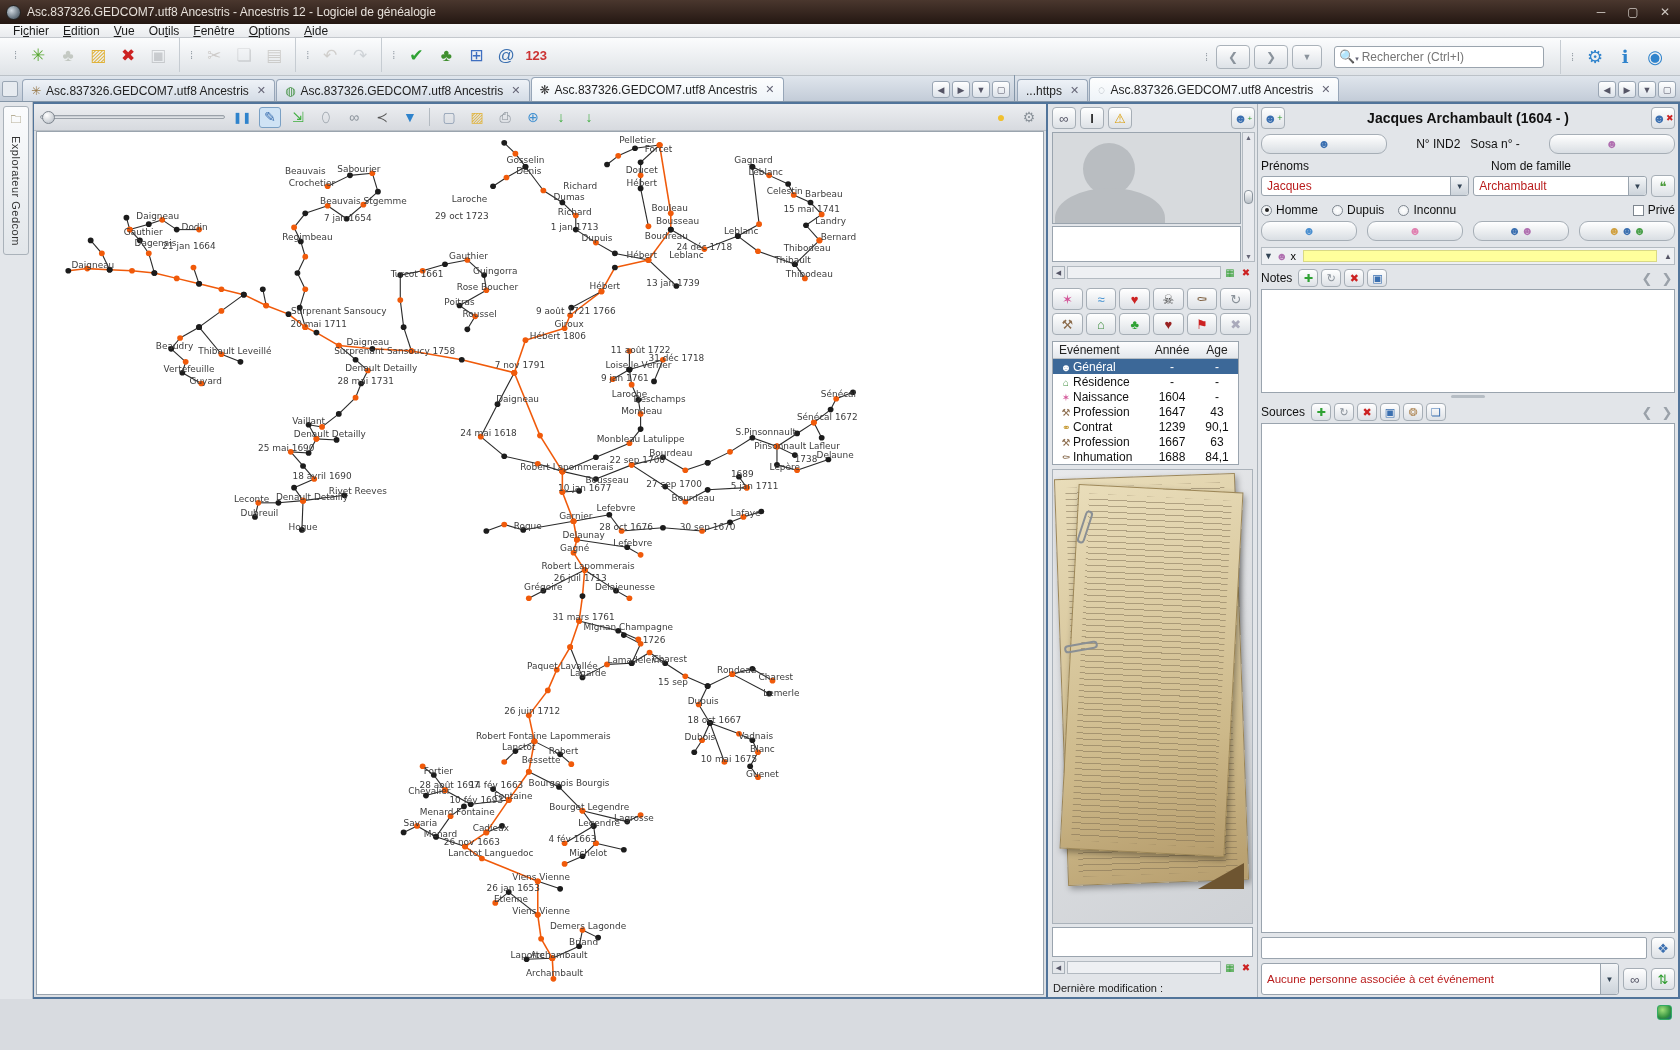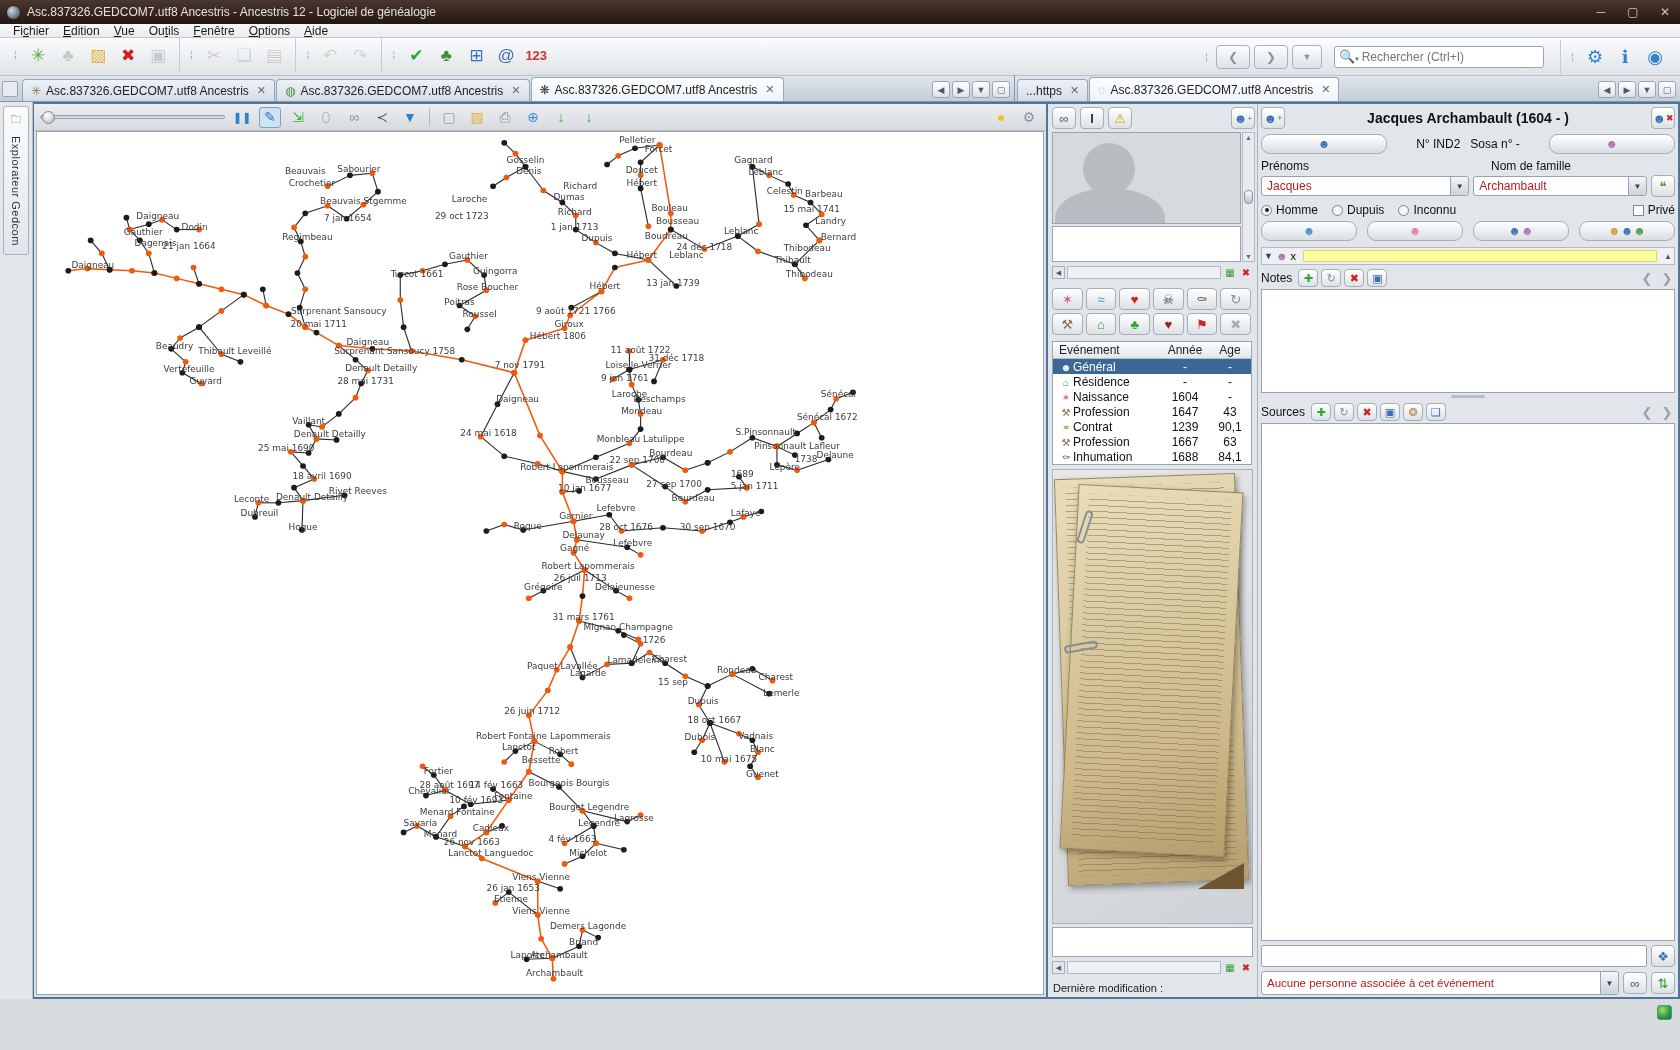--- a/index.html
+++ b/index.html
@@ -89,21 +89,21 @@
   #photoBox .vscroll .vthumb { width:9px; height:14px; border-radius:4px; background:linear-gradient(#fdfdfd,#b9c0c7); border:1px solid #8b949d; }
   .hscrollrow { display:flex; align-items:center; gap:2px; height:15px; margin:3px 2px 4px 0; }
   .hscrollrow .harrow { width:13px; height:13px; background:#e4e7eb; border:1px solid #a8b0b8; font-size:7px; color:#556;
     display:flex; align-items:center; justify-content:center; }
   .hscrollrow .htrack { flex:1; height:13px; background:#eef0f3; border:1px solid #b3bac1; }
   .hscrollrow .mini { width:14px; height:14px; font-size:10px; display:flex; align-items:center; justify-content:center; }
   
   #evtbtns { display:grid; grid-template-columns:repeat(6,1fr); gap:3px; padding:4px 4px 6px 0; }
   #evtbtns .sqbtn { width:100%; }
   
-  #evtable { border:1px solid #9aa4ae; background:#fff; font-size:12px; margin-right:3px; }
+  #evtable { border:1px solid #9aa4ae; background:#fff; font-size:12px; margin-right:16px; }
   #evtable .hd { display:flex; background:linear-gradient(#fdfdfe,#e3e7ec); border-bottom:1px solid #b6bdc4; font-weight:normal; color:#222; }
   #evtable .hd div, #evtable .rw div { padding:1px 2px; }
   .col-ev { flex:1; padding-left:6px !important; }
   .col-yr { width:48px; text-align:center; }
   .col-ag { width:42px; text-align:center; }
   #evtable .rw { display:flex; align-items:center; height:15px; color:#111; }
   #evtable .rw.sel { background:#3c6898; color:#fff; }
   #evtable .rw .eicon { width:14px; display:inline-block; text-align:center; font-size:10px; }
   
   #media { flex:1; margin:4px 2px 0 0; border:1px solid #aab2ba; background:linear-gradient(145deg,#e8e9eb,#cfd2d6); position:relative; overflow:hidden; }
@@ -143,21 +143,21 @@
   .sect-head .push { flex:1; }
   .chev { color:#9aa1a9; font-weight:bold; font-size:13px; width:16px; text-align:center; }
   #notesbox { height:104px; background:#fff; border:1px solid #9aa4ae; }
   .hsplit { height:6px; display:flex; align-items:center; justify-content:center; }
   .hsplit i { width:34px; height:3px; border-radius:2px; background:#b6bdc4; }
   #srcurl { height:19px; background:#fff; border:1px solid #9aa4ae; border-bottom:none; font-size:11.5px; color:#111;
     display:flex; align-items:center; padding:0 4px; white-space:nowrap; overflow:hidden; }
   #srcbox { flex:1; background:#fff; border:1px solid #9aa4ae; }
   .botrow { display:flex; align-items:center; gap:4px; margin-top:4px; }
   .botrow .field { flex:1; height:22px; background:#fff; border:1px solid #9aa4ae; border-radius:2px; }
-  .assoc { flex:1; height:24px; }
+  .assoc { flex:1; height:32px; }
   #statusbar { height:44px; background:#d8dbe0; display:flex; align-items:flex-start; justify-content:flex-end; padding:6px 8px 0 0; }
   #statusbar .memicon { width:15px; height:15px; border-radius:3px; background:radial-gradient(circle at 35% 30%, #9fe07a, #2f8f3e 65%, #1c5f86); border:1px solid #3a6; }
   
   text.glab { font-size:8px; fill:#3c3c3c; font-family:"DejaVu Sans",sans-serif; }
 </style>
 </head>
 <body>
 
 <div id="titlebar">
   <span class="appicon"></span>

